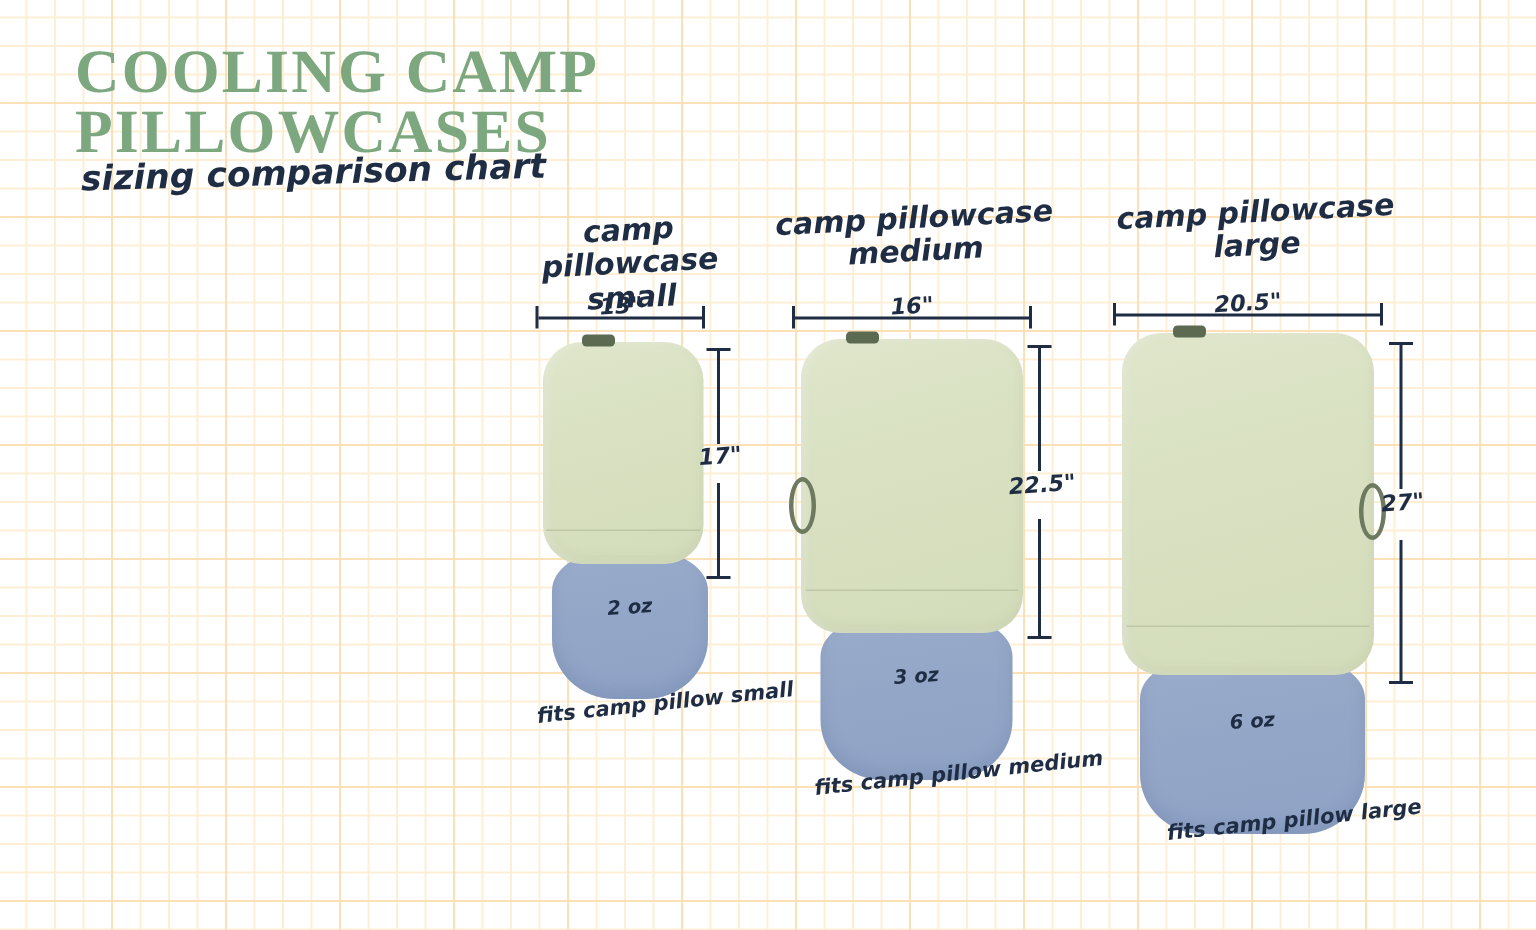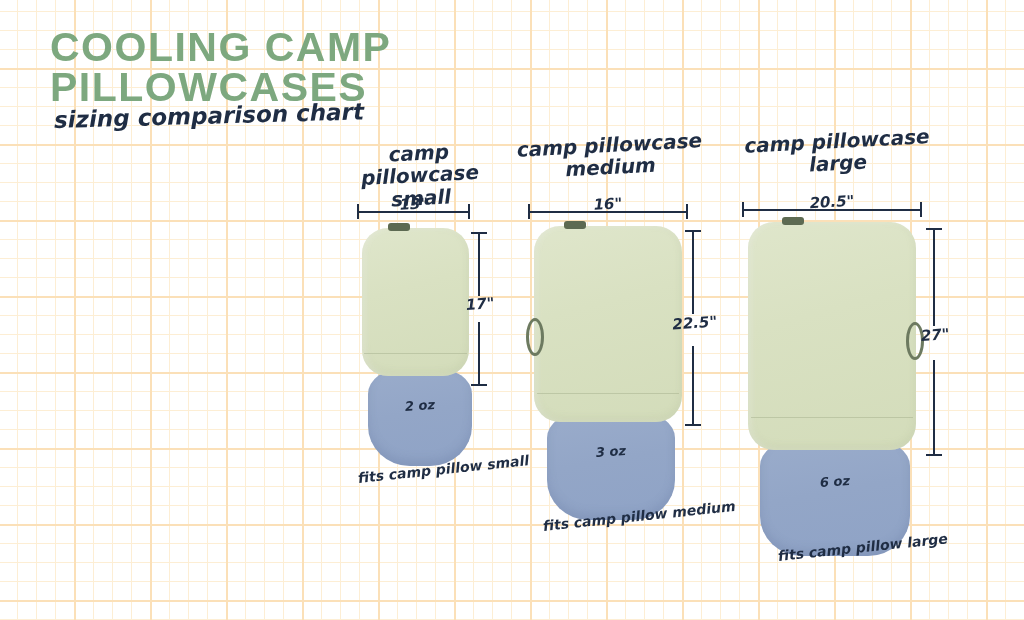--- a/index.html
+++ b/index.html
@@ -20,21 +20,21 @@
       76px 76px,
       76px 76px,
       19px 19px,
       19px 19px;
     background-position: -2px -8px, -2px -8px, -2px -8px, -2px -8px;
   }
 
   
   .title{
     position:absolute;left:50px;top:28px;
-    font-family:Liberation Sans, sans-serif;
+    font-family:Liberation Serif, serif;
     font-weight:bold;
     font-size:41px;
     line-height:0.97;
     letter-spacing:1.5px;
     color:#7da87f;
     text-transform:uppercase;
     white-space:pre-line;
   }
   .subtitle{
     position:absolute;left:54px;top:107px;

